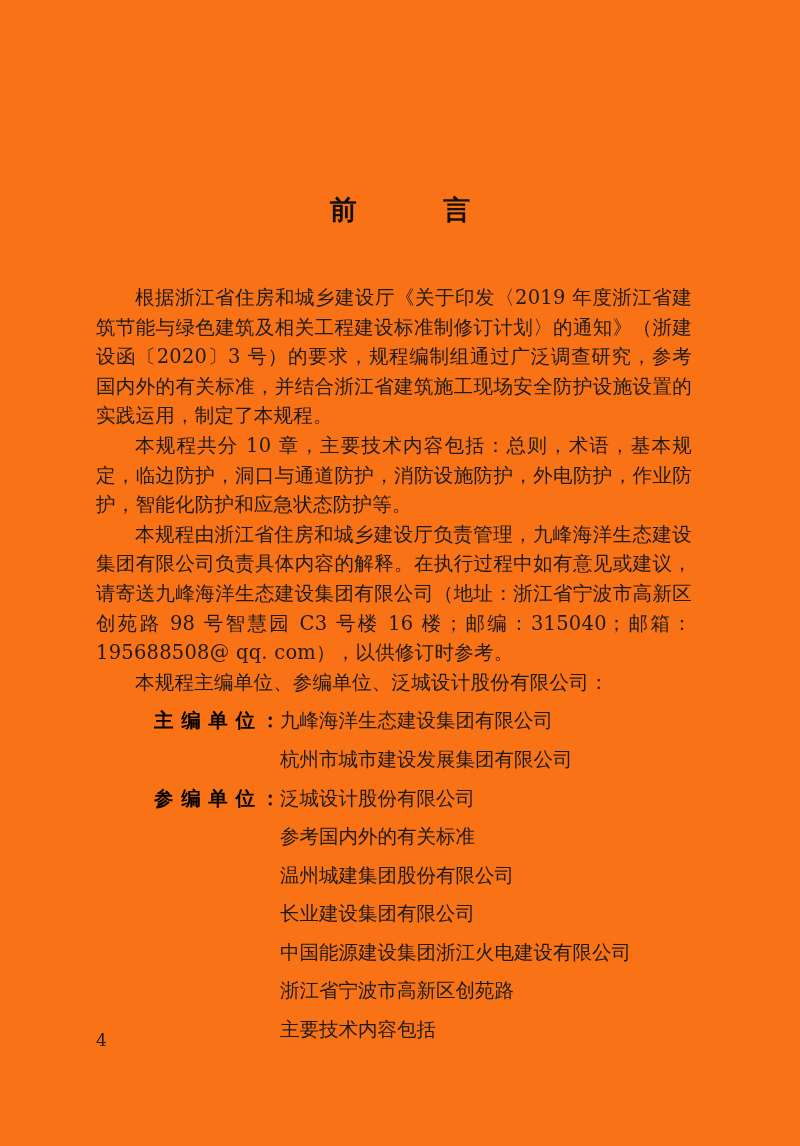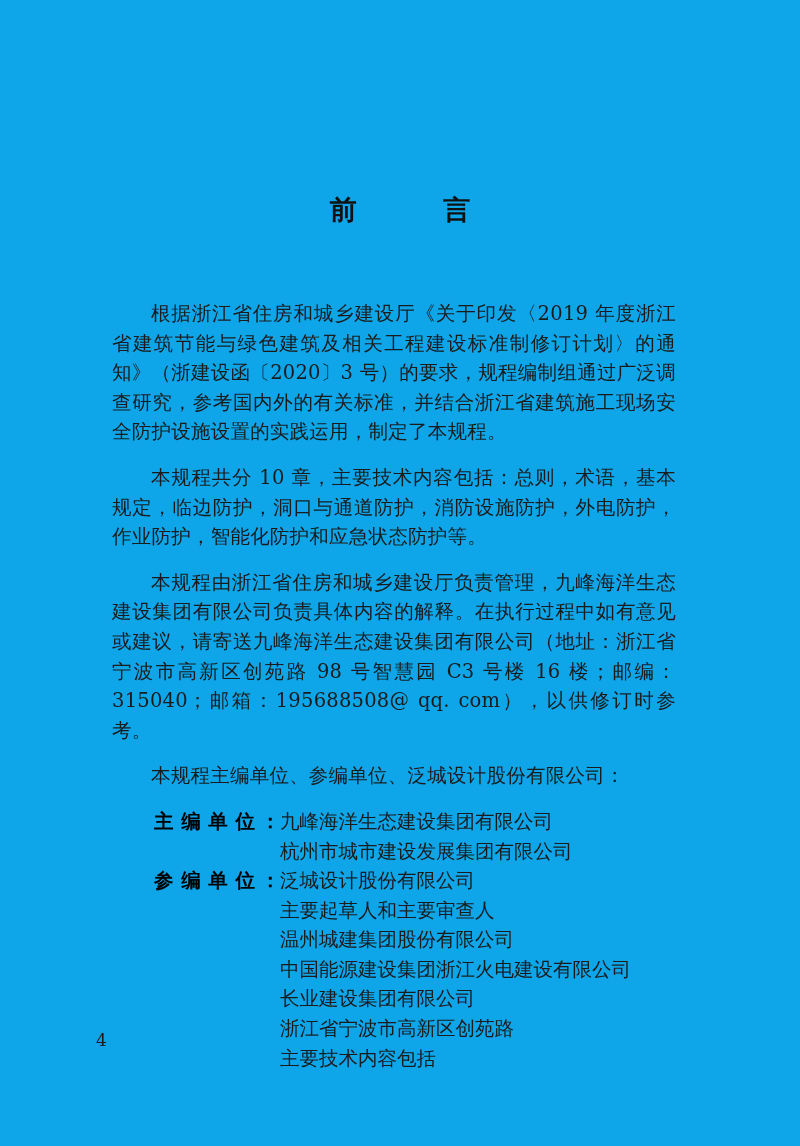--- a/index.html
+++ b/index.html
@@ -12,21 +12,21 @@
     height: 1146px;
     position: relative;
     font-family: "DejaVu Serif", "Liberation Serif", serif;
     color: #1a1a1a;
     overflow: hidden;
   }
 
   .page {
     position: absolute;
     inset: 0;
-    background: #0ea5e9;
+    background: #f97316;
   }
 
   
   .doc-title {
     position: absolute;
     top: 192px;
     left: 0;
     width: 800px;
     text-align: center;
     font-family: "DejaVu Sans", "Liberation Sans", sans-serif;
@@ -39,21 +39,21 @@
 
   
   .body-block {
     position: absolute;
     top: 283px;
     left: 96px;
     width: 596px;
   }
 
   p.para {
-    margin: 16px;
+    margin: 0;
     font-size: 19.5px;
     line-height: 29.6px;
     text-indent: 2em;
     text-align: justify;
     text-justify: inter-character;
     letter-spacing: 0.012em;
     color: #1b1b1b;
   }
 
   
@@ -80,20 +80,21 @@
   }
   .credit-label .lbl-char { display: inline-block; }
   .credit-label .lbl-colon {
     letter-spacing: 0;
     margin-left: -2px;
   }
   .credit-value {
     flex: 1 1 auto;
     color: #1b1b1b;
     white-space: nowrap;
+    margin-top: 9px;
   }
   .credit-row.continuation .credit-label {
     visibility: hidden;
   }
 
   
   .page-number {
     position: absolute;
     left: 96px;
     top: 1030px;
@@ -150,60 +151,60 @@
           <span class="credit-value">泛城设计股份有限公司</span>
         </li>
         <li class="credit-row continuation">
           <span class="credit-label">
             <span class="lbl-char">参</span>
             <span class="lbl-char">编</span>
             <span class="lbl-char">单</span>
             <span class="lbl-char">位</span>
             <span class="lbl-colon">：</span>
           </span>
-          <span class="credit-value">主要起草人和主要审查人</span>
+          <span class="credit-value">参考国内外的有关标准</span>
         </li>
         <li class="credit-row continuation">
           <span class="credit-label">
             <span class="lbl-char">参</span>
             <span class="lbl-char">编</span>
             <span class="lbl-char">单</span>
             <span class="lbl-char">位</span>
             <span class="lbl-colon">：</span>
           </span>
           <span class="credit-value">温州城建集团股份有限公司</span>
         </li>
         <li class="credit-row continuation">
           <span class="credit-label">
             <span class="lbl-char">参</span>
             <span class="lbl-char">编</span>
             <span class="lbl-char">单</span>
             <span class="lbl-char">位</span>
             <span class="lbl-colon">：</span>
           </span>
+          <span class="credit-value">长业建设集团有限公司</span>
+        </li>
+        <li class="credit-row continuation">
+          <span class="credit-label">
+            <span class="lbl-char">参</span>
+            <span class="lbl-char">编</span>
+            <span class="lbl-char">单</span>
+            <span class="lbl-char">位</span>
+            <span class="lbl-colon">：</span>
+          </span>
           <span class="credit-value">中国能源建设集团浙江火电建设有限公司</span>
         </li>
         <li class="credit-row continuation">
           <span class="credit-label">
             <span class="lbl-char">参</span>
             <span class="lbl-char">编</span>
             <span class="lbl-char">单</span>
             <span class="lbl-char">位</span>
             <span class="lbl-colon">：</span>
           </span>
-          <span class="credit-value">长业建设集团有限公司</span>
-        </li>
-        <li class="credit-row continuation">
-          <span class="credit-label">
-            <span class="lbl-char">参</span>
-            <span class="lbl-char">编</span>
-            <span class="lbl-char">单</span>
-            <span class="lbl-char">位</span>
-            <span class="lbl-colon">：</span>
-          </span>
           <span class="credit-value">浙江省宁波市高新区创苑路</span>
         </li>
         <li class="credit-row continuation">
           <span class="credit-label">
             <span class="lbl-char">参</span>
             <span class="lbl-char">编</span>
             <span class="lbl-char">单</span>
             <span class="lbl-char">位</span>
             <span class="lbl-colon">：</span>
           </span>

